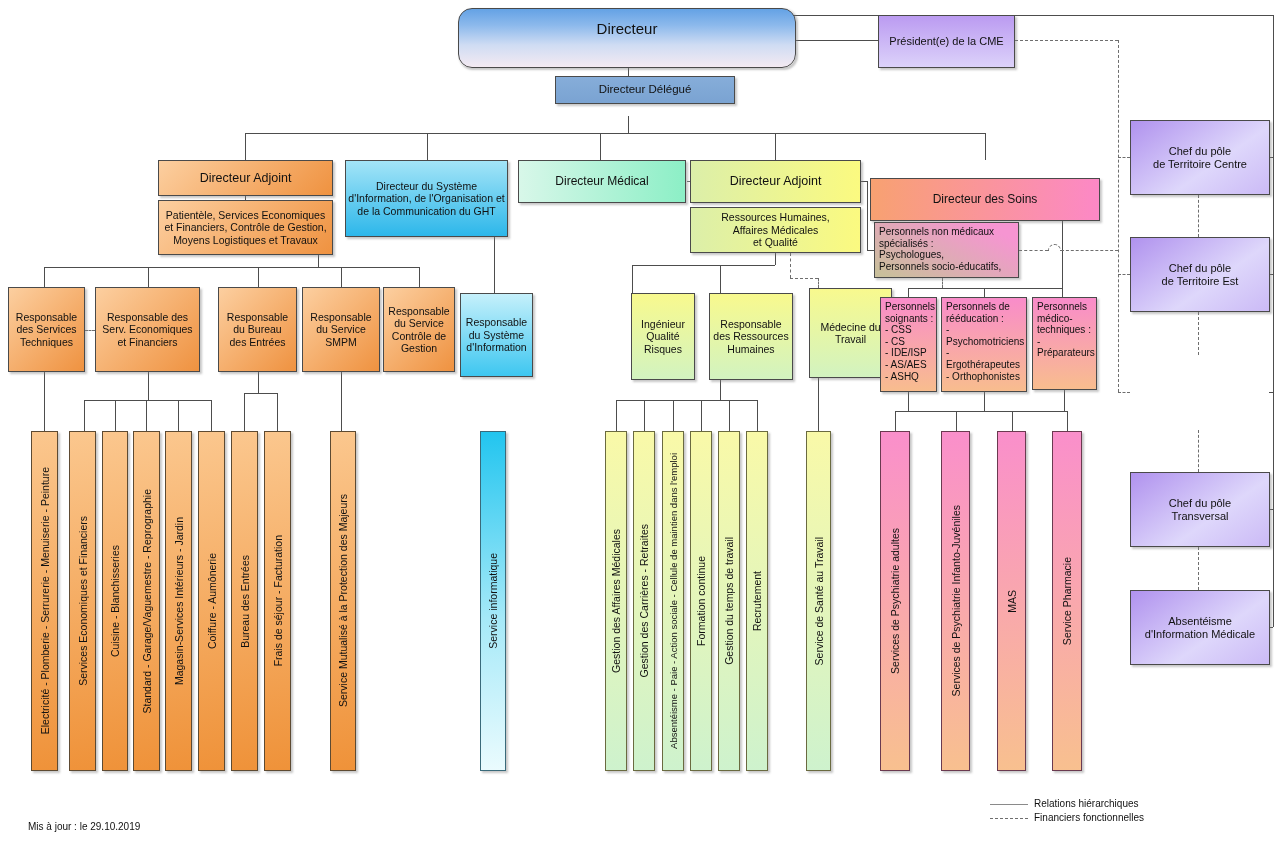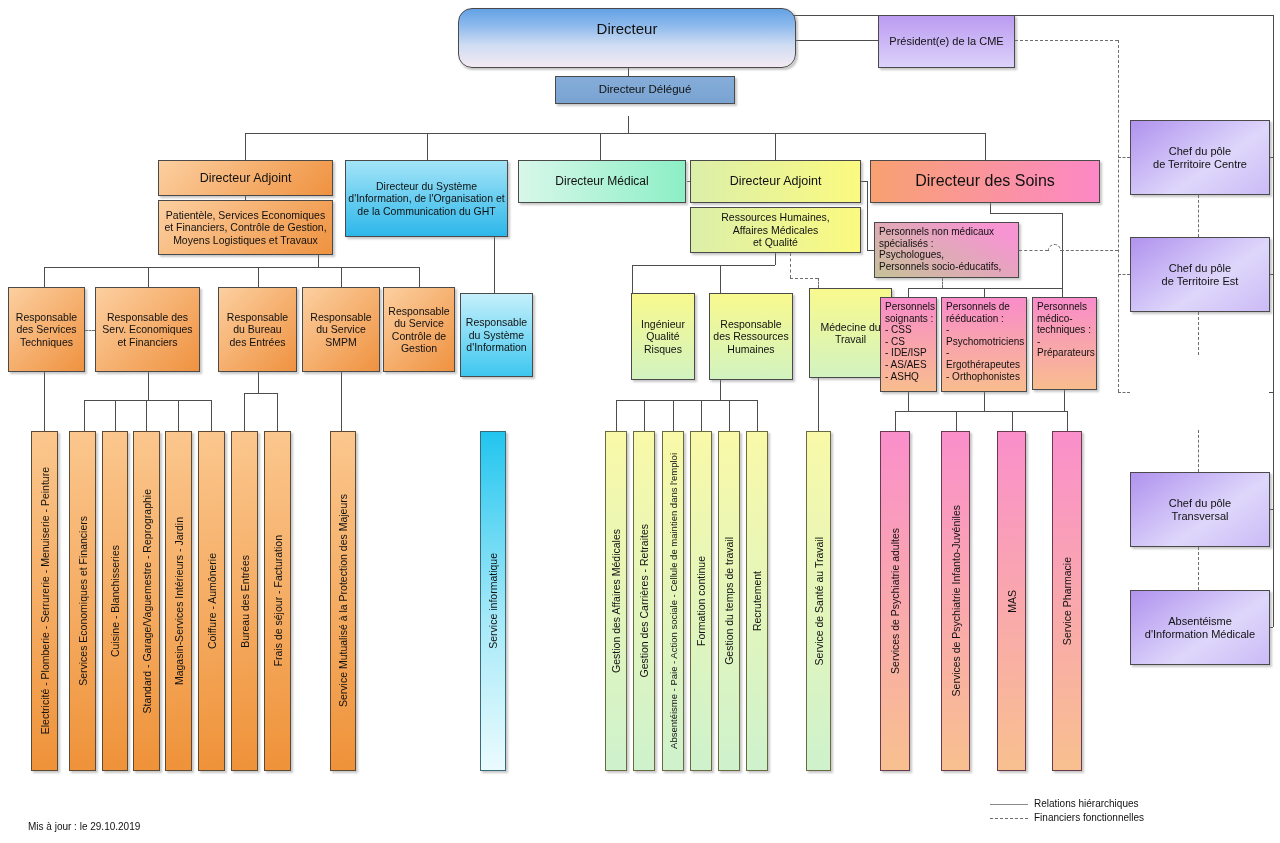--- a/index.html
+++ b/index.html
@@ -28,21 +28,21 @@
   .g-delegue{background:linear-gradient(180deg,#86add9 0%,#7aa3d2 100%);font-size:11.5px;}
   .g-orange{background:linear-gradient(135deg,#fccfa0 0%,#ef9240 100%);}
   .g-orangebar{background:linear-gradient(170deg,#fbc78e 0%,#ef9239 100%);}
   .g-cyandir{background:linear-gradient(180deg,#a3e4f7 0%,#2db7ea 100%);}
   .g-cyanresp{background:linear-gradient(180deg,#c5f0fb 0%,#3ec7f0 100%);}
   .g-cyanbar{background:linear-gradient(180deg,#22c5ef 0%,#a5e9f8 55%,#eafbfe 100%);border-color:#3a6a7a;}
   .g-green{background:linear-gradient(90deg,#d8f7e9 0%,#8cefc6 100%);font-size:12px;}
   .g-yellow{background:linear-gradient(90deg,#dcefa9 0%,#fbfa80 100%);}
   .g-yelgreen{background:linear-gradient(180deg,#f8f98e 0%,#d2f3c0 100%);margin-left:31px;}
   .g-yellowbar{background:linear-gradient(180deg,#f9f9a8 0%,#cef2cd 100%);border-color:#6a6a40;}
-  .g-pinkdir{background:linear-gradient(90deg,#f8a171 0%,#fc88c6 100%);font-size:16px;}
+  .g-pinkdir{background:linear-gradient(90deg,#f8a171 0%,#fc88c6 100%);font-size:12px;margin-top:18px;}
   .g-pinkmix{background:linear-gradient(205deg,#f695d2 15%,#c9bf9b 95%);}
   .g-pink{background:linear-gradient(180deg,#f98cca 0%,#f8bd8e 100%);}
   .g-pinkbar{background:linear-gradient(180deg,#fa8fcb 0%,#f8c08f 100%);border-color:#6a3a50;}
   .g-purple{background:linear-gradient(145deg,#b092ee 0%,#ded7fb 60%,#cbbaf6 100%);font-size:11px;}
   .dirlabel{font-size:12.5px;}
   .small{font-size:10px;line-height:1.16;}
   .txt{position:absolute;font-size:10px;white-space:nowrap;}
 </style>
 </head>
 <body>

